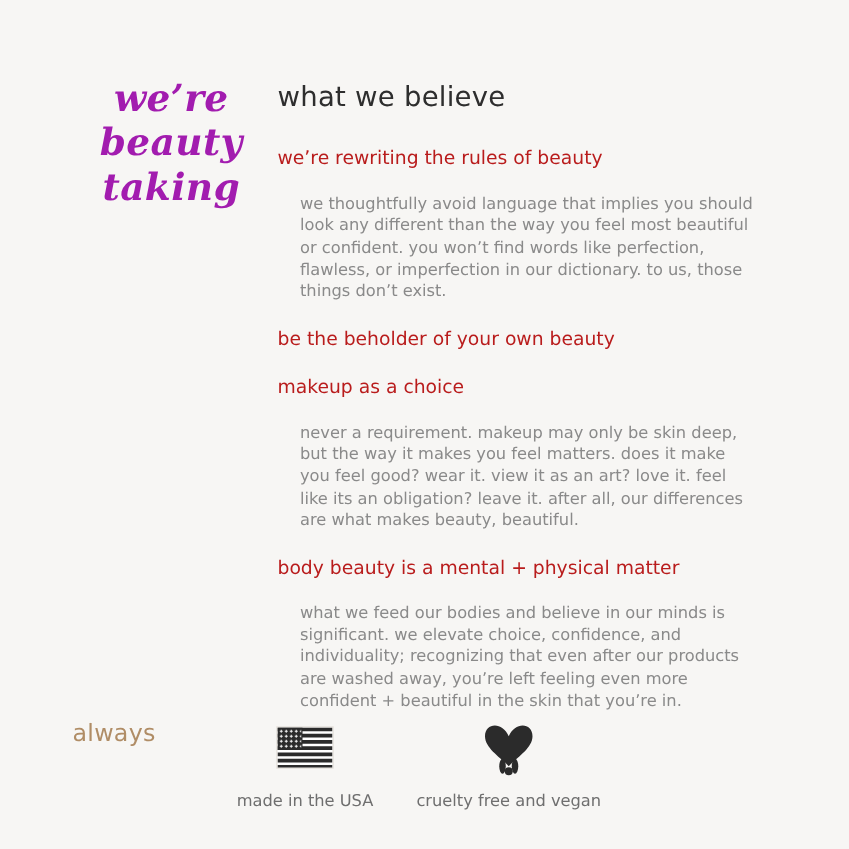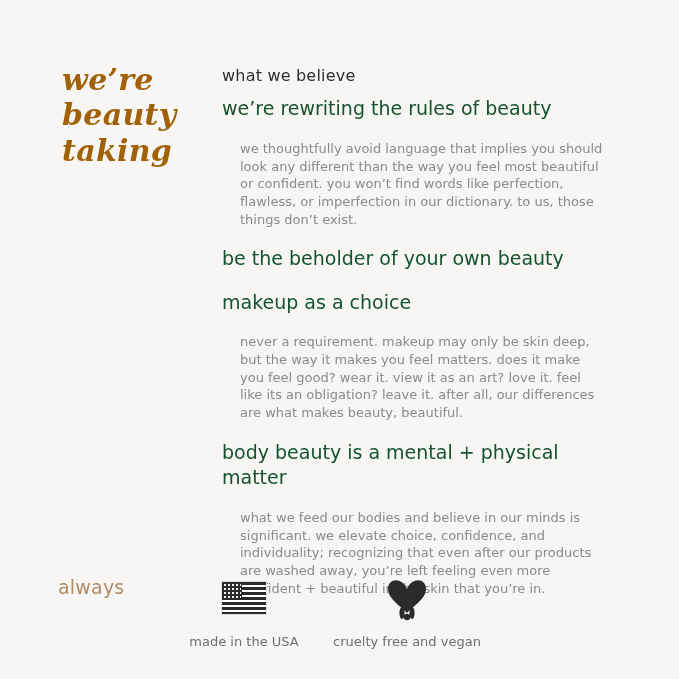--- a/index.html
+++ b/index.html
@@ -20,58 +20,59 @@
     height: 679px;
     box-sizing: border-box;
   }
 
   
   .headline {
     position: absolute;
     left: 62px;
     top: 62px;
     width: 150px;
+    text-align: center;
     font-family: "DejaVu Serif", serif;
     font-style: italic;
     font-weight: 700;
     font-size: 30px;
     line-height: 1.18;
-    color: #a16207;
+    color: #a21caf;
     letter-spacing: 0.3px;
   }
   .headline span {
     display: block;
   }
 
   
   .content {
     position: absolute;
     left: 222px;
     top: 66px;
     width: 400px;
   }
   .content h1 {
-    margin: 0 0 11px 0;
-    font-size: 16px;
+    margin: 0 0 24px 0;
+    font-size: 22px;
     font-weight: 400;
     color: #2e2e2e;
     letter-spacing: 0.2px;
     line-height: 1.2;
   }
   .section {
     margin-bottom: 18px;
   }
   .section:last-child {
     margin-bottom: 0;
   }
   .section h2 {
     margin: 0 0 2px 0;
-    font-size: 19px;
+    font-size: 15px;
     font-weight: 400;
-    color: #14532d;
+    color: #b91c1c;
     line-height: 1.35;
   }
   .section p {
     margin: 18px;
     font-size: 13px;
     font-weight: 400;
     color: #8a8a8a;
     line-height: 1.36;
   }
 

